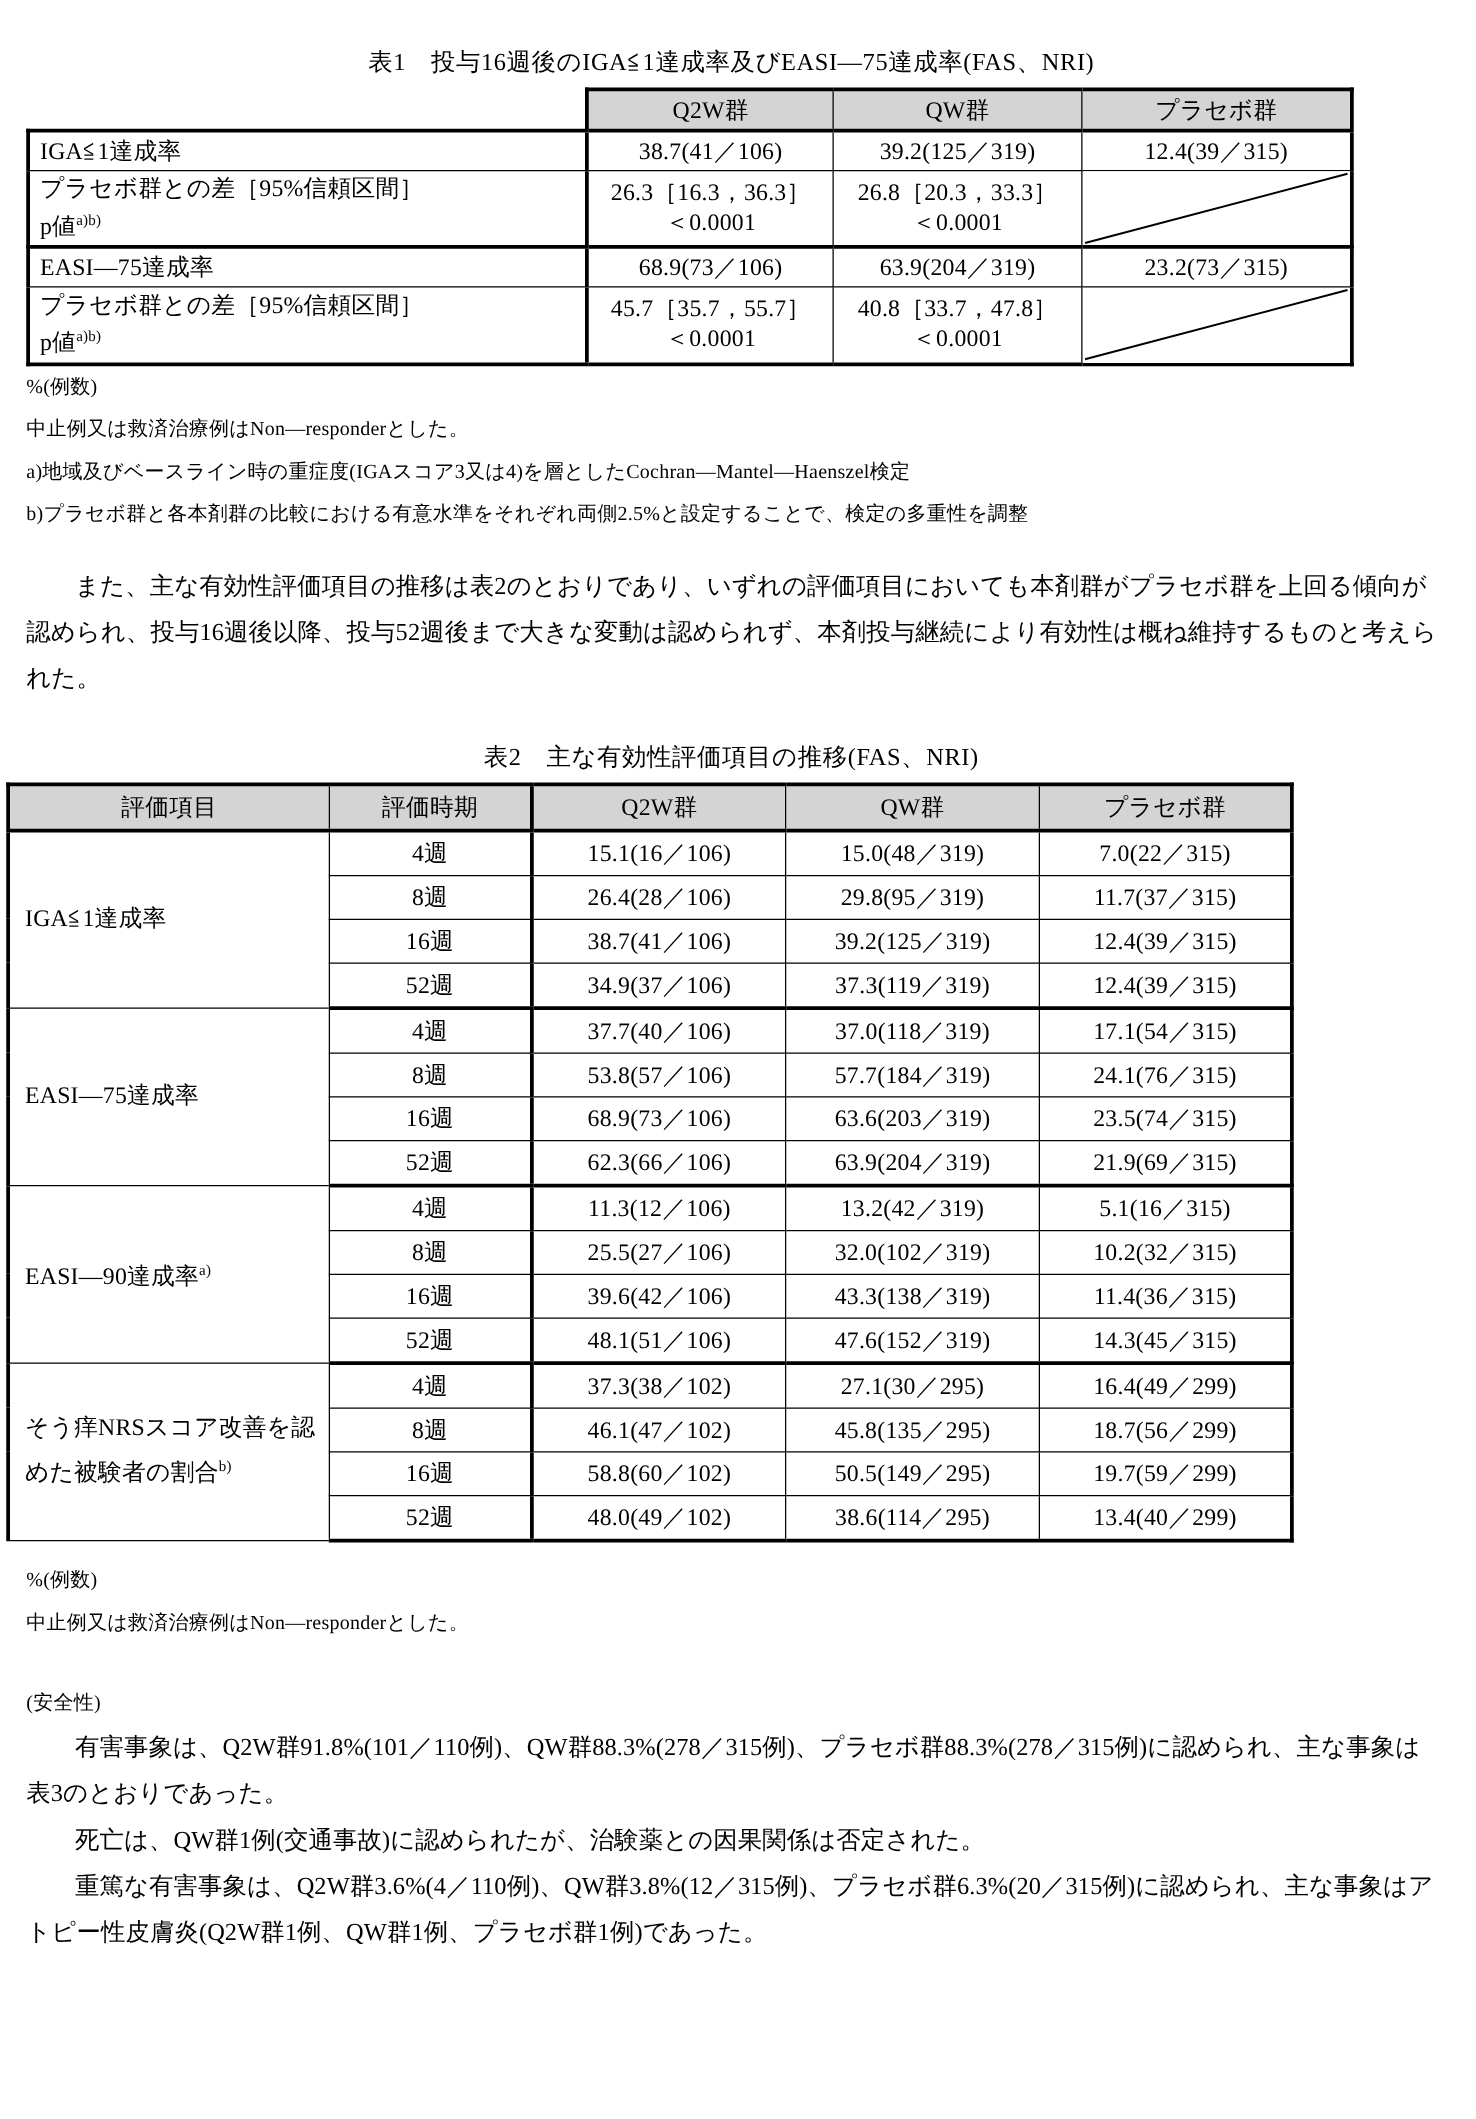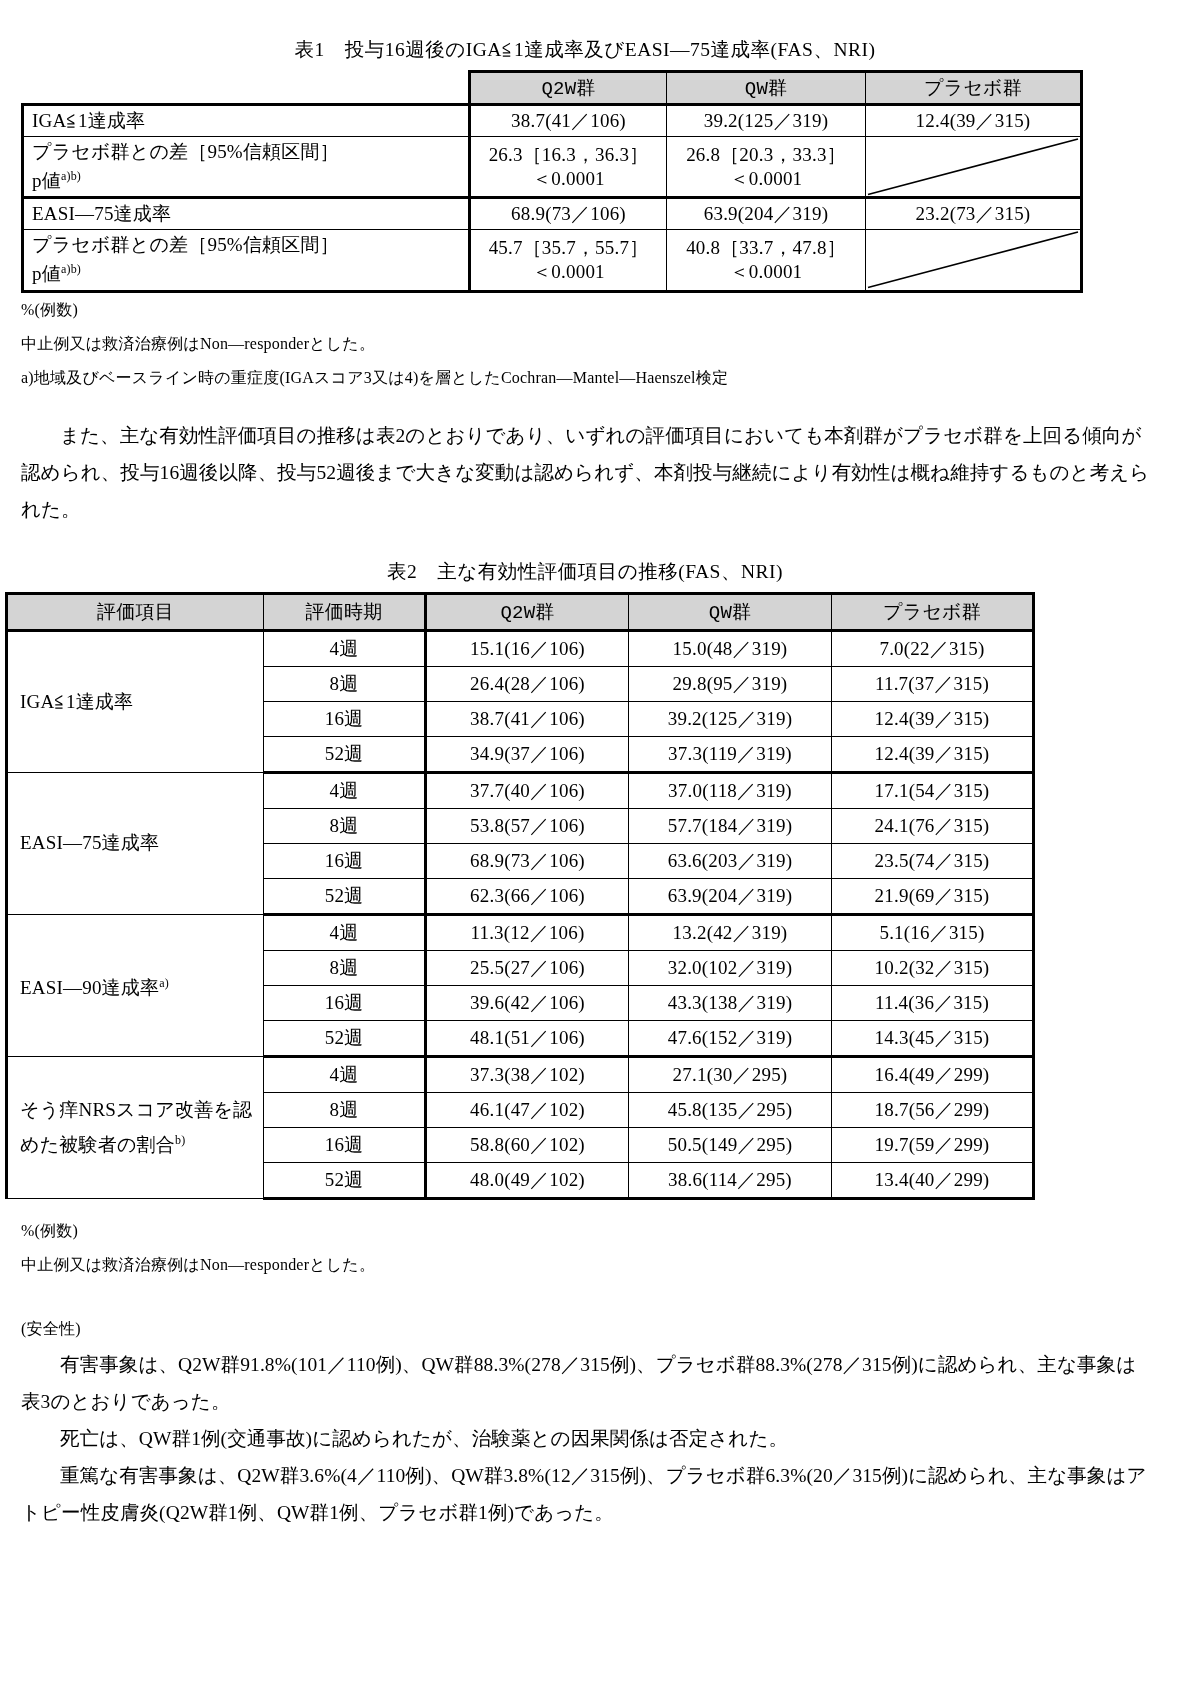--- a/index.html
+++ b/index.html
@@ -55,21 +55,20 @@
     border: 1px solid #000;
     padding: 2px 4px;
     vertical-align: middle;
     font-weight: normal;
     background: #ffffff;
   }
   .hdr-cell {
     background: #d4d4d4 !important;
     text-align: center;
     font-size: 19px;
-    font-family: Liberation Mono, monospace;
   }
   .thick-top { border-top: 3px solid #000 !important; }
   .thick-bottom { border-bottom: 3px solid #000 !important; }
   .thick-left { border-left: 3px solid #000 !important; }
   .thick-right { border-right: 3px solid #000 !important; }
   .ctr { text-align: center; }
   .lft { text-align: left; padding-left: 8px !important; }
 
   #table1 { width: 1059px; margin-left: 21px; }
   #table1 .c0 { width: 447px; }
@@ -192,20 +191,21 @@
           </svg>
         </td>
       </tr>
     </tbody>
   </table>
 
   <div class="note-block">
     <div class="body-text">%(例数)</div>
     <div class="body-text">中止例又は救済治療例はNon—responderとした。</div>
     <div class="body-text">a)地域及びベースライン時の重症度(IGAスコア3又は4)を層としたCochran—Mantel—Haenszel検定</div>
+    <div class="body-text">b)プラセボ群と各本剤群の比較における有意水準をそれぞれ両側2.5%と設定することで、検定の多重性を調整</div>
   </div>
 
   <div class="spacer-22"></div>
 
   <div class="note-block para indent1" style="width:1130px;">また、主な有効性評価項目の推移は表2のとおりであり、いずれの評価項目においても本剤群がプラセボ群を上回る傾向が認められ、投与16週後以降、投与52週後まで大きな変動は認められず、本剤投与継続により有効性は概ね維持するものと考えられた。</div>
 
   <div class="spacer-30"></div>
 
   <div class="table-caption">表2　主な有効性評価項目の推移(FAS、NRI)</div>
 

